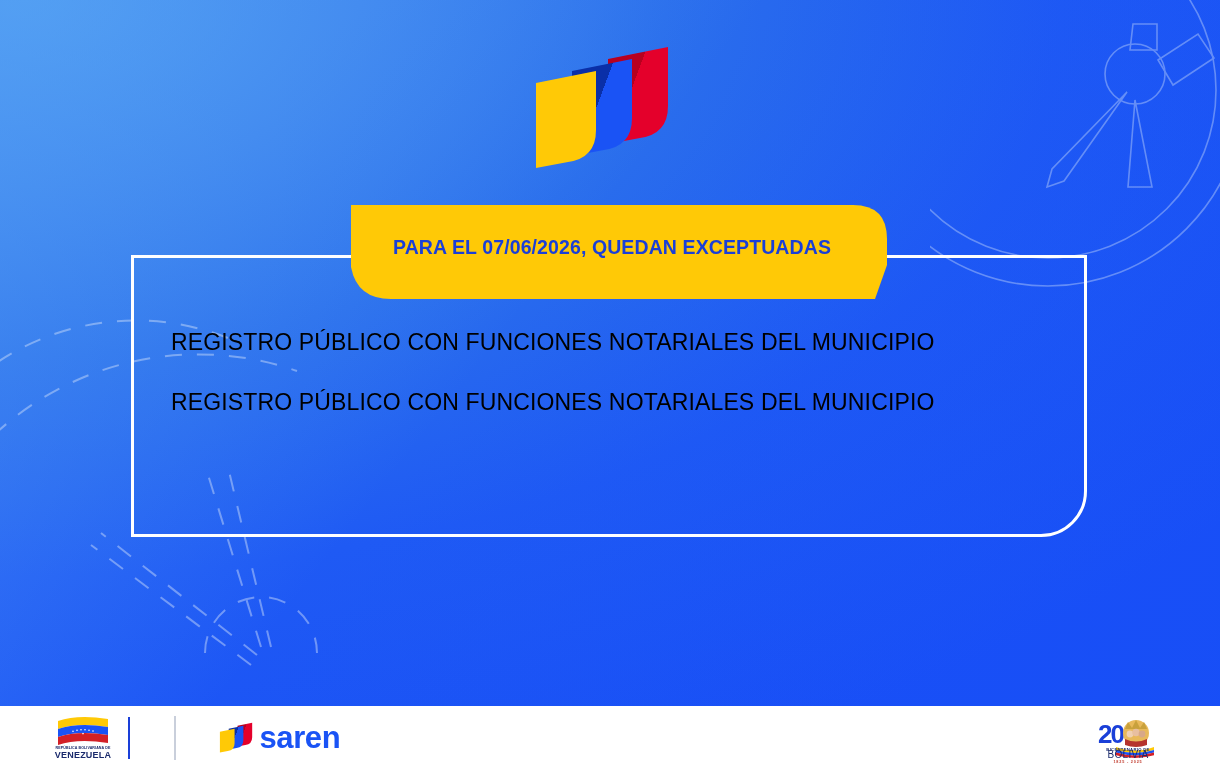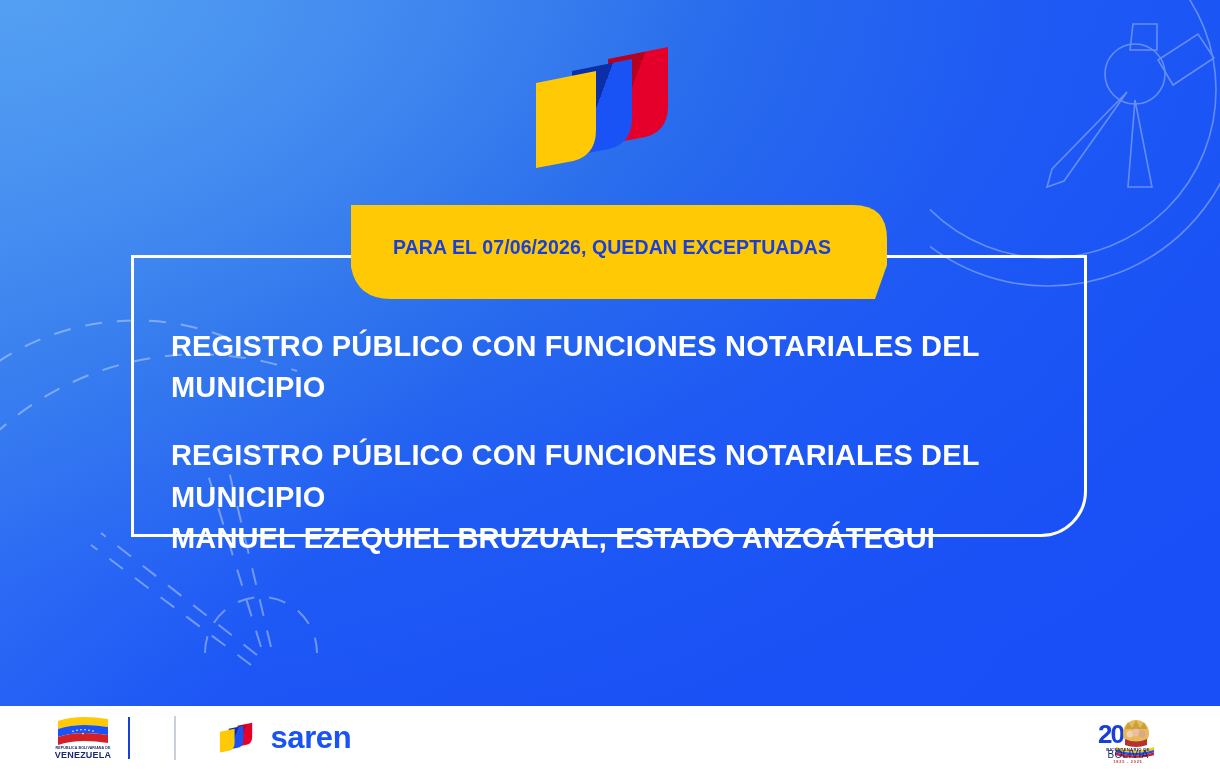--- a/index.html
+++ b/index.html
@@ -105,23 +105,23 @@
   }
 
   
   .office-list {
     position: absolute;
     left: 171px;
     top: 326px;
     width: 880px;
   }
   .office-item {
-    color: #ffffff;
-    font-size: 29px;
-    font-weight: 700;
+    color: #000000;
+    font-size: 23px;
+    font-weight: 400;
     line-height: 1.42;
     letter-spacing: 0.15px;
     margin-bottom: 27px;
   }
   .office-item:last-child { margin-bottom: 0; }
 
   
   .footer {
     position: absolute;
     left: 0;
@@ -173,21 +173,21 @@
 
   .footer-sep {
     width: 1.5px;
     height: 44px;
     background: #c9cfdb;
     margin: 0 26px 0 30px;
   }
   .saren-lockup {
     display: flex;
     align-items: center;
-    gap: 11px;
+    gap: 0;
   }
   .saren-word {
     color: #1a53f5;
     font-size: 31px;
     font-weight: 700;
     letter-spacing: -0.4px;
   }
   .footer-right {
     margin-left: auto;
     margin-right: 56px;
@@ -294,21 +294,20 @@
       <span>PARA EL 07/06/2026, QUEDAN EXCEPTUADAS</span>
     </div>
   </div>
 
   <div class="office-list">
     <div class="office-item">
       <div>REGISTRO PÚBLICO CON FUNCIONES NOTARIALES DEL MUNICIPIO</div>
     </div>
     <div class="office-item">
       <div>REGISTRO PÚBLICO CON FUNCIONES NOTARIALES DEL MUNICIPIO</div>
-      <div>MANUEL EZEQUIEL BRUZUAL, ESTADO ANZOÁTEGUI</div>
     </div>
   </div>
 
   <div class="footer">
 
     <div class="footer-left">
 
       <div class="flag-block">
         <svg width="58" height="30" viewBox="0 0 58 30">
           <path d="M4 5 Q24 -2 54 3 L54 11 Q24 6 4 13 Z" fill="#ffc906"></path>

